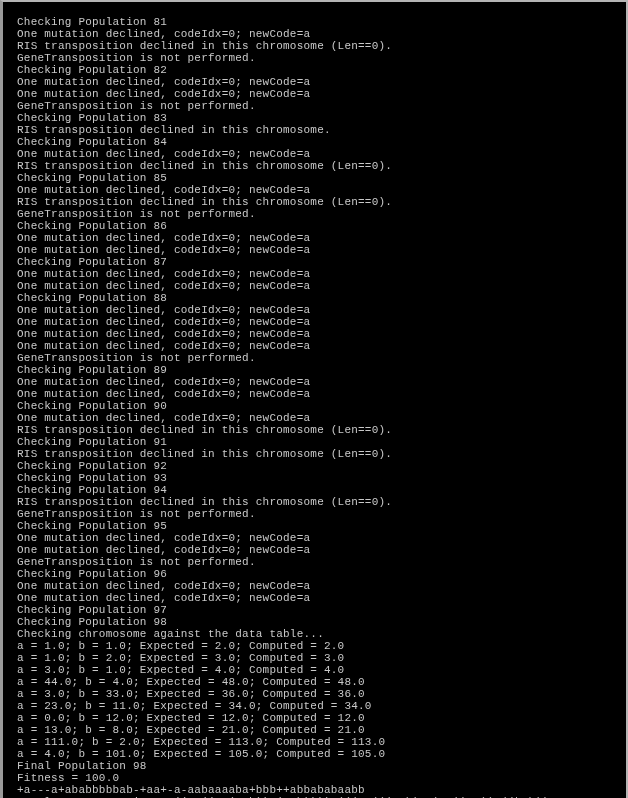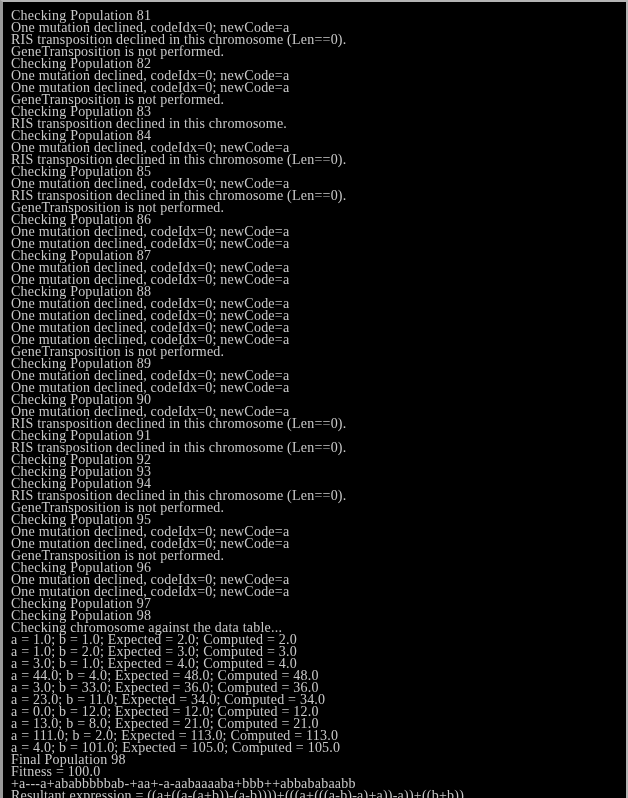--- a/index.html
+++ b/index.html
@@ -24,26 +24,26 @@
     border-left: 3px solid #9a9a9a;
     border-bottom: 0;
     overflow: hidden;
   }
   #console-output {
     position: absolute;
     left: 0px;
     top: 0px;
     right: 0;
     bottom: 0;
-    padding: 8px;
+    padding: 14px;
     margin: 0;
     color: #c8c8c8;
     background: #000000;
-    font-family: Liberation Serif, serif;
-    font-size: 14px;
+    font-family: Liberation Mono, monospace;
+    font-size: 11px;
     line-height: 12px;
     letter-spacing: 0.22px;
     white-space: pre;
     overflow: hidden;
   }
   .log-line {
     display: block;
     height: 12px;
     line-height: 12px;
     white-space: pre;

